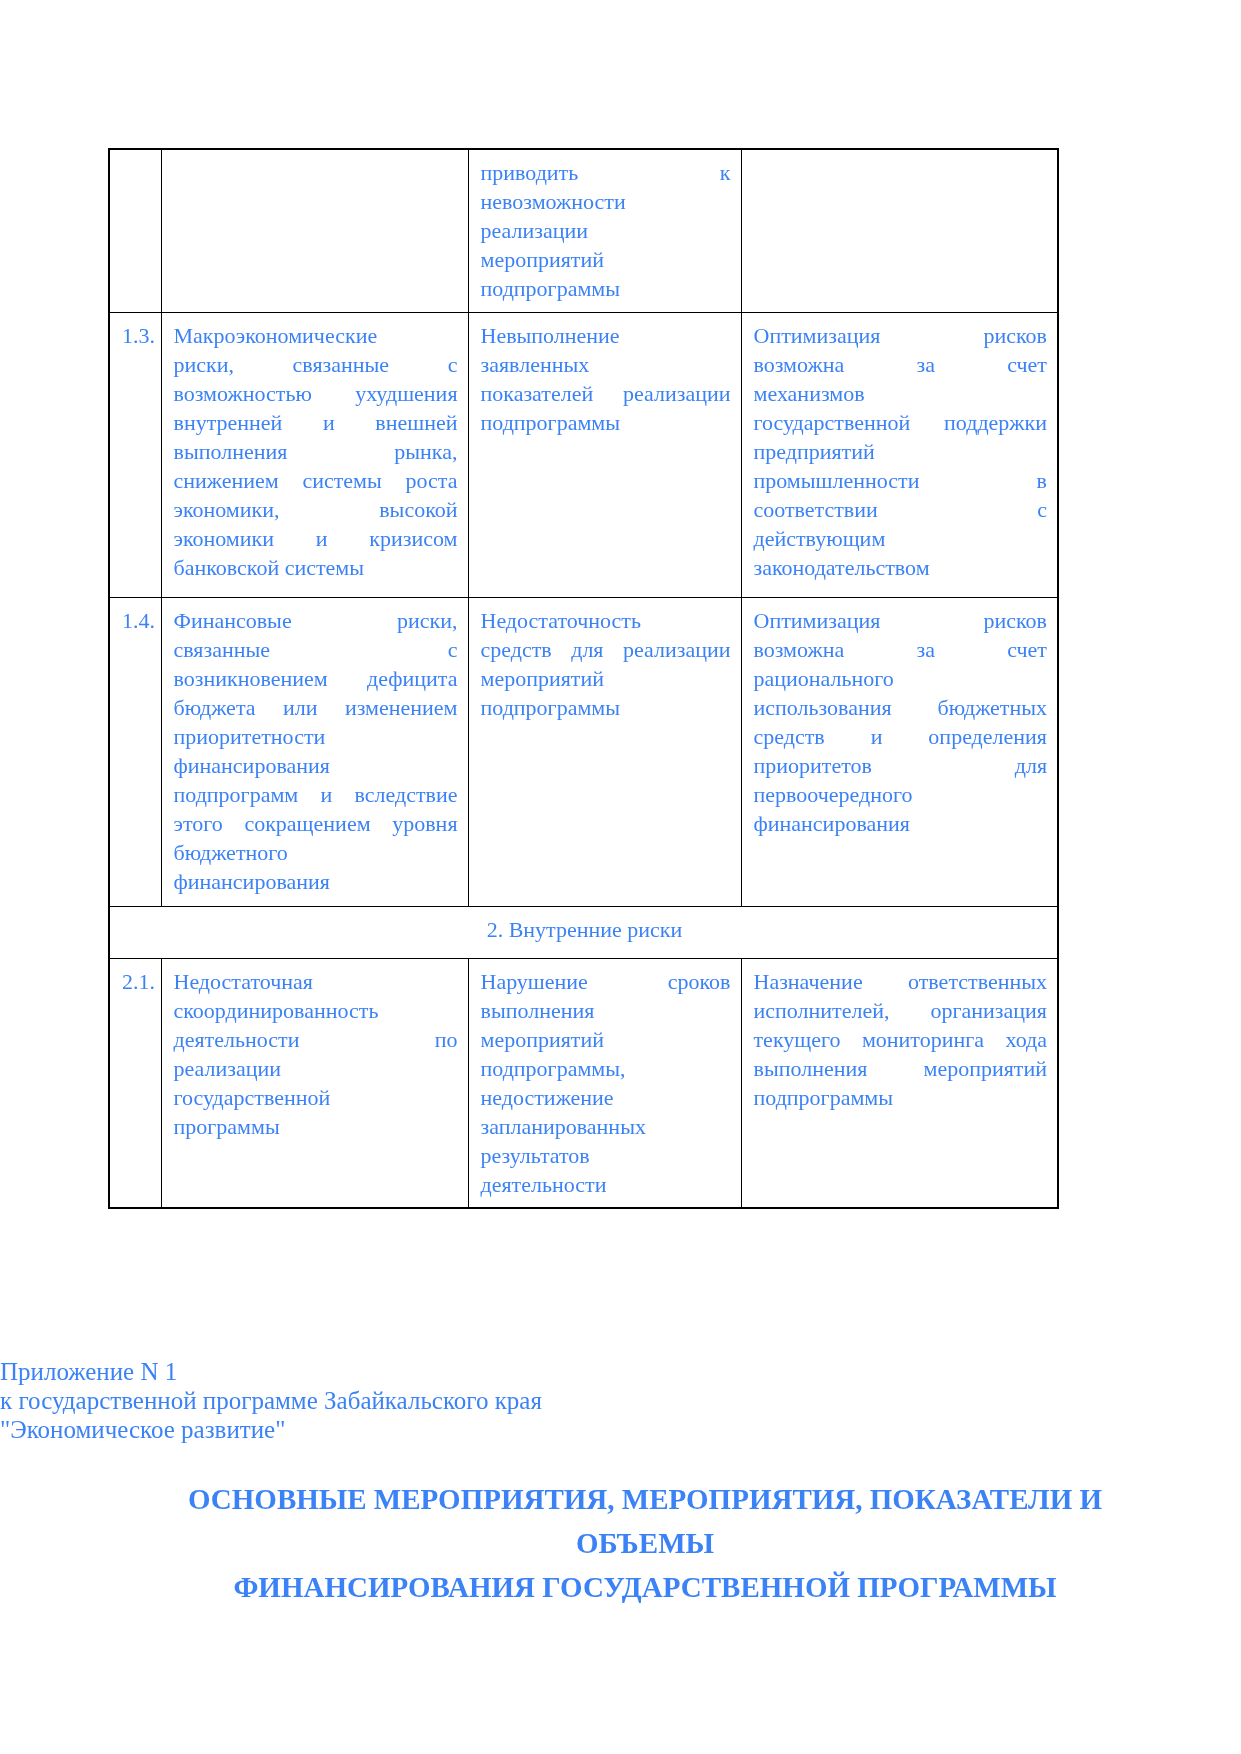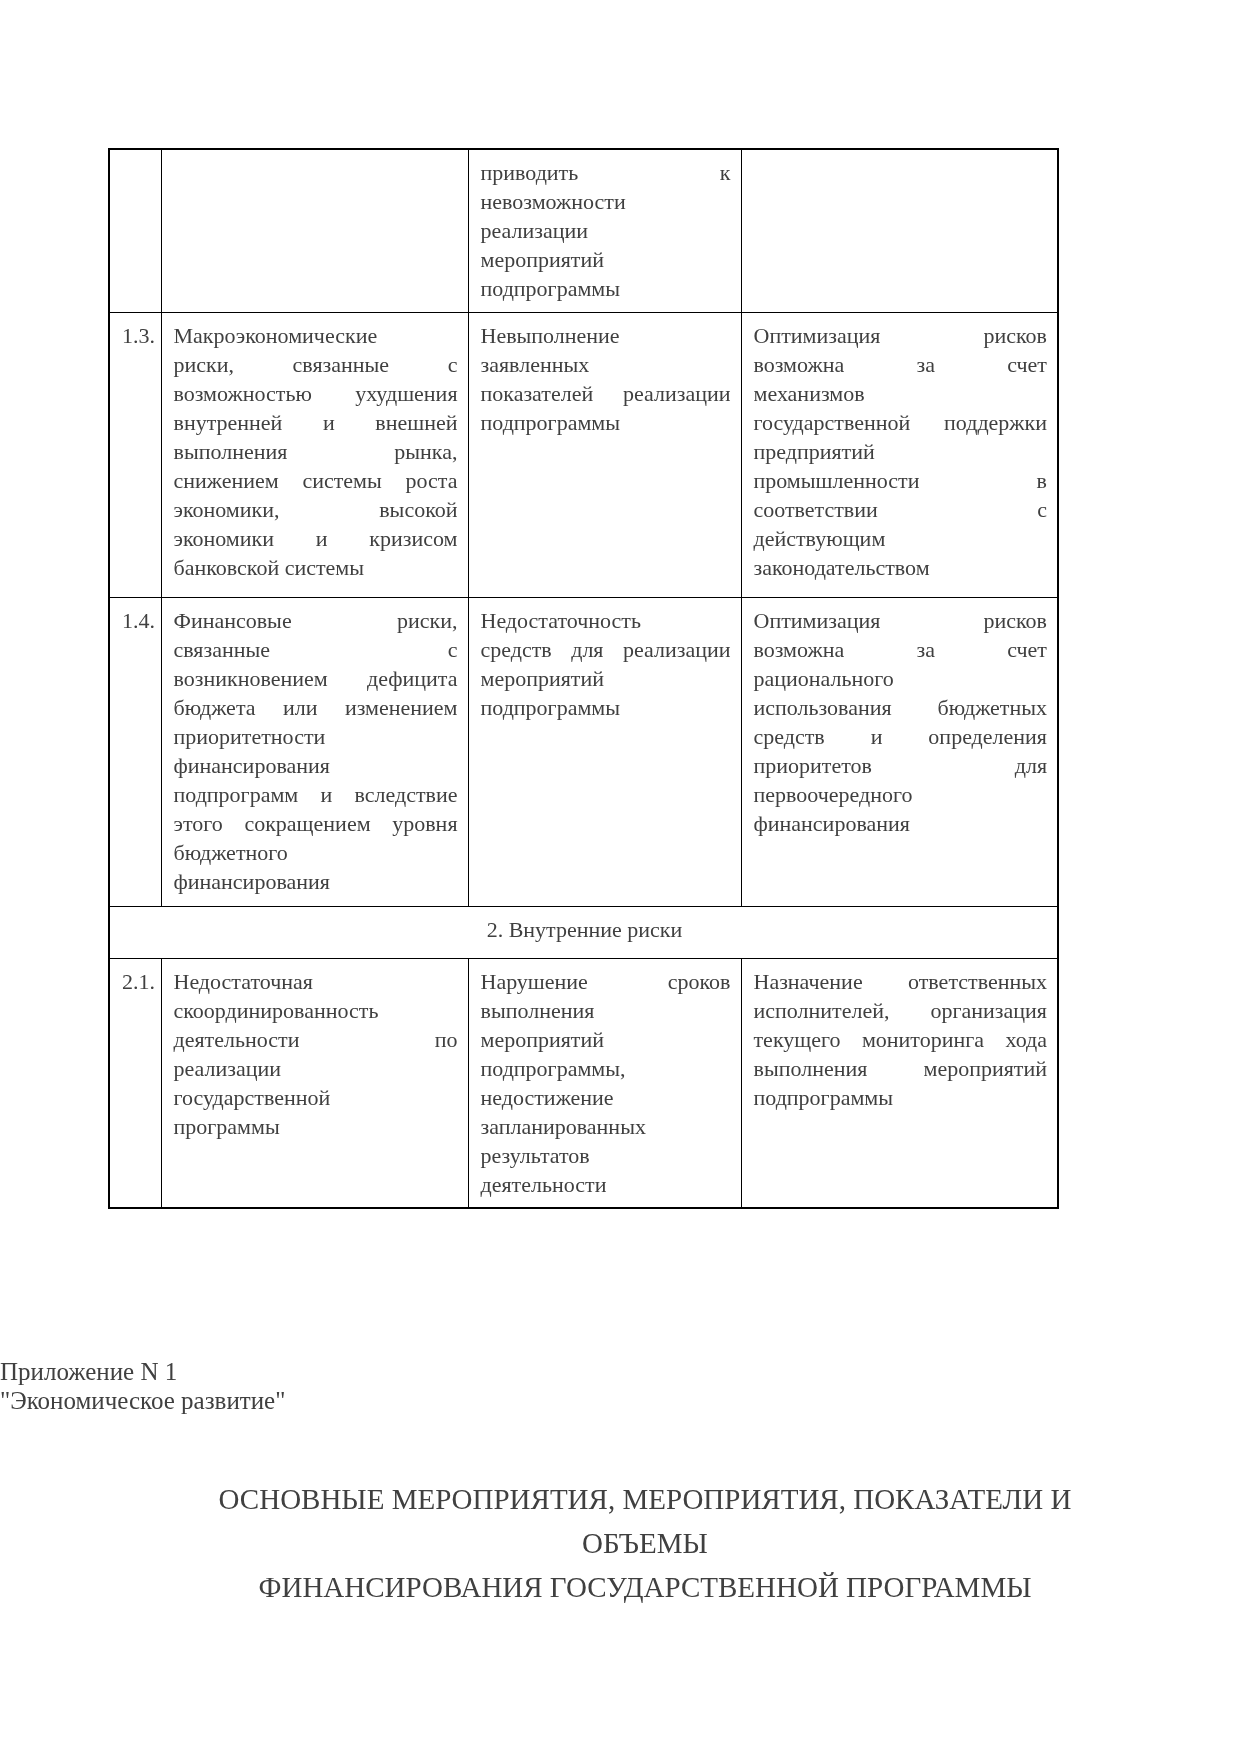--- a/index.html
+++ b/index.html
@@ -1,20 +1,20 @@
 <!DOCTYPE html>
 <html><head>
 <meta charset="utf-8">
 <style>
   html,body{margin:0;padding:0;background:#ffffff;}
   .page{
     position:relative;
     width:1241px;height:1754px;
     background:#ffffff;
-    color:#404040;
+    color:#3b82f6;
     font-family:"Liberation Serif","DejaVu Serif",serif;
     overflow:hidden;
   }
   table.risks{
     position:absolute;left:108px;top:148px;
     border-collapse:collapse;
     table-layout:fixed;
     width:949px;
     border:2px solid #000;
     font-size:22px;line-height:29px;
@@ -42,21 +42,21 @@
   .appendix{
     position:absolute;
     top:1357px;left:0;right:56px;
     text-align:left;
     font-size:25px;line-height:29px;
   }
   .doc-title{
     position:absolute;
     top:1477px;left:105px;width:1080px;
     text-align:center;
-    font-weight:normal;
+    font-weight:bold;
     font-size:29px;line-height:44px;
   }
 </style>
 </head>
 <body>
 
 <div class="page">
 
   <table class="risks">
     <colgroup>
@@ -329,20 +329,21 @@
               <span>мероприятий</span>
             </div>
             <div class="jl-last">подпрограммы</div>
           </td>
       </tr>
     </tbody>
   </table>
 
   <div class="appendix">
       <div class="">Приложение N 1</div>
+      <div class="">к государственной программе Забайкальского края</div>
       <div class="">"Экономическое развитие"</div>
     </div>
 
   <div class="doc-title">
       <div class="">ОСНОВНЫЕ МЕРОПРИЯТИЯ, МЕРОПРИЯТИЯ, ПОКАЗАТЕЛИ И</div>
       <div class="">ОБЪЕМЫ</div>
       <div class="">ФИНАНСИРОВАНИЯ ГОСУДАРСТВЕННОЙ ПРОГРАММЫ</div>
     </div>
 
 </div>

